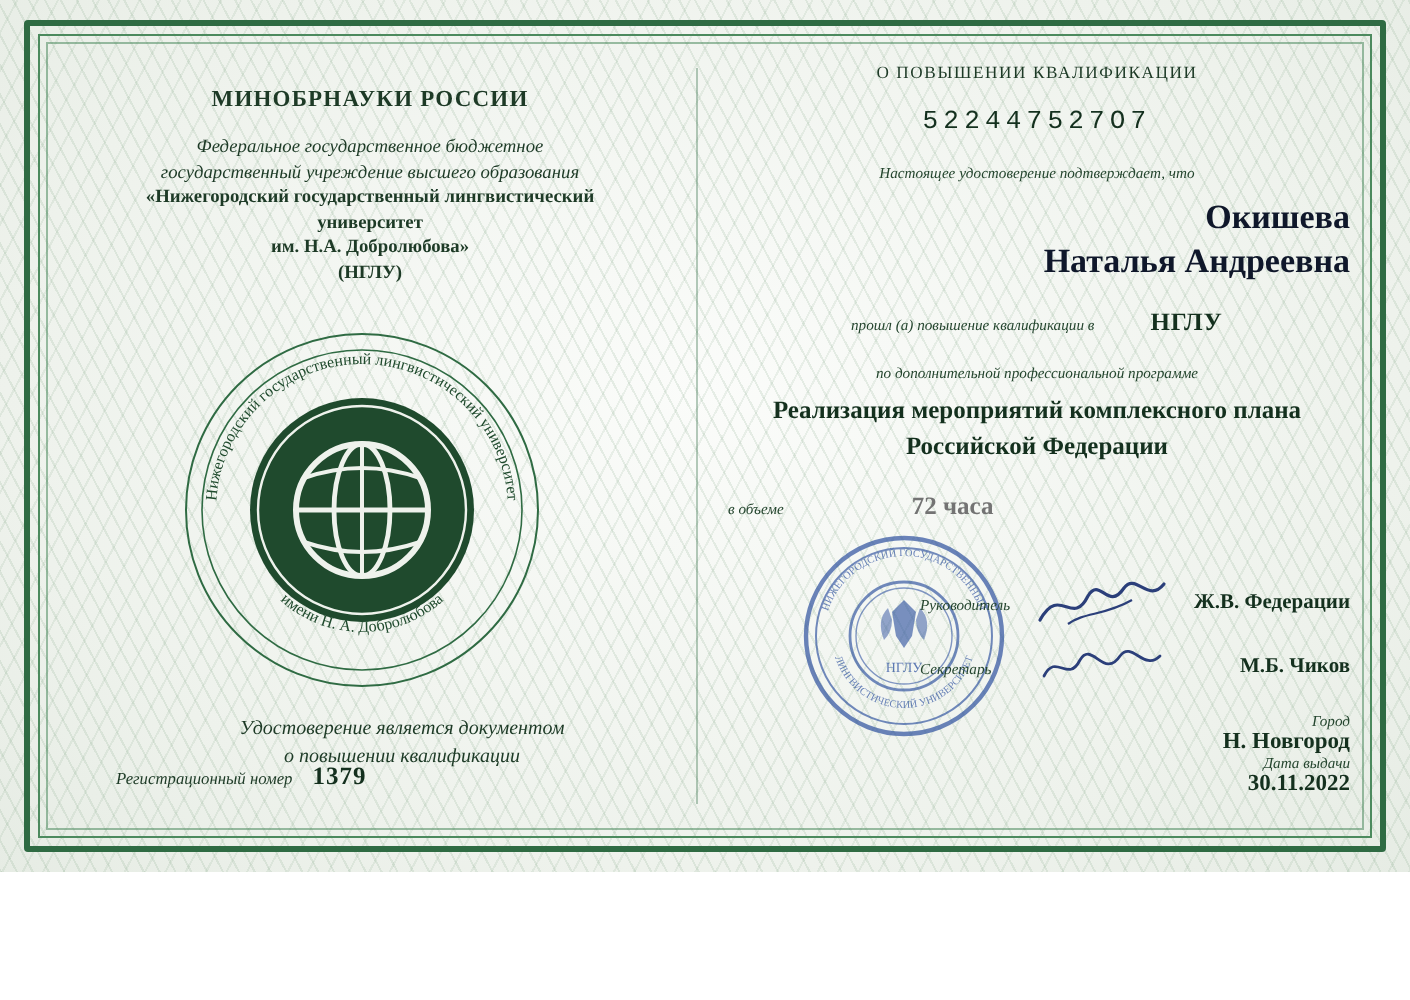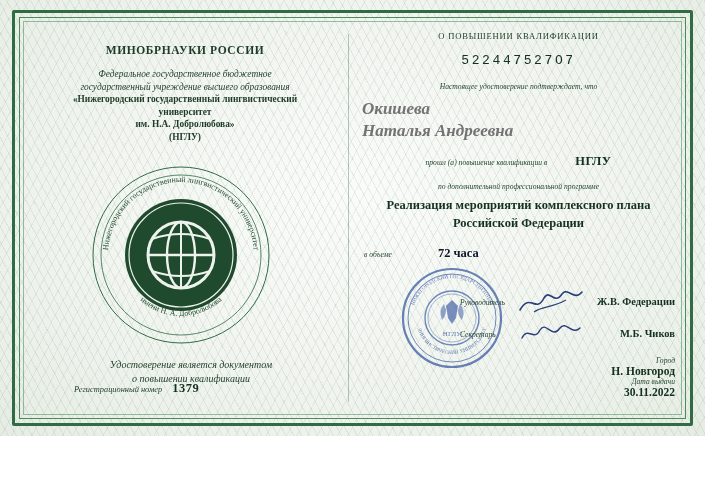--- a/index.html
+++ b/index.html
@@ -117,32 +117,32 @@
     position: absolute;
     left: 56px;
     top: 132px;
     width: 190px;
     height: 190px;
   }
   .emblem-svg { display: block; }
 
   .left-note {
     position: absolute;
-    left: 6px;
+    left: 16px;
     top: 330px;
     width: 100%;
     font-size: 10px;
     line-height: 14px;
     font-style: italic;
     color: #1d3a26;
   }
 
   .reg-row {
     position: absolute;
-    left: 44px;
+    left: 28px;
     bottom: 12px;
     width: 250px;
     display: flex;
     align-items: baseline;
     gap: 10px;
   }
   .reg-label {
     font-size: 8.4px;
     color: #1d3a26;
     font-style: italic;
@@ -205,26 +205,25 @@
     color: #24452e;
   }
 
   .confirm-line {
     margin-top: 14px;
     text-align: center;
   }
 
   .holder-name {
     margin-top: 7px;
-    text-align: left;
+    text-align: right;
     font-size: 17px;
     font-weight: bold;
-    color: #737373;
+    color: #0f172a;
     line-height: 22px;
-    font-style: italic;
   }
 
   .passed-row {
     margin-top: 12px;
     display: flex;
     align-items: baseline;
     justify-content: center;
     gap: 28px;
   }
   .passed-org {
@@ -255,27 +254,27 @@
     font-size: 12.5px;
     font-weight: bold;
     line-height: 18px;
     color: #14301e;
   }
 
   .volume-row {
     margin-top: 14px;
     display: flex;
     align-items: baseline;
-    gap: 46px;
+    gap: 64px;
     padding-left: 2px;
   }
   .volume-value {
     font-size: 12.5px;
     font-weight: bold;
-    color: #0f172a;
+    color: #737373;
   }
 
   
   .stamp-wrap {
     position: absolute;
     left: 38px;
     top: 238px;
     width: 104px;
     height: 104px;
     opacity: 0.82;

